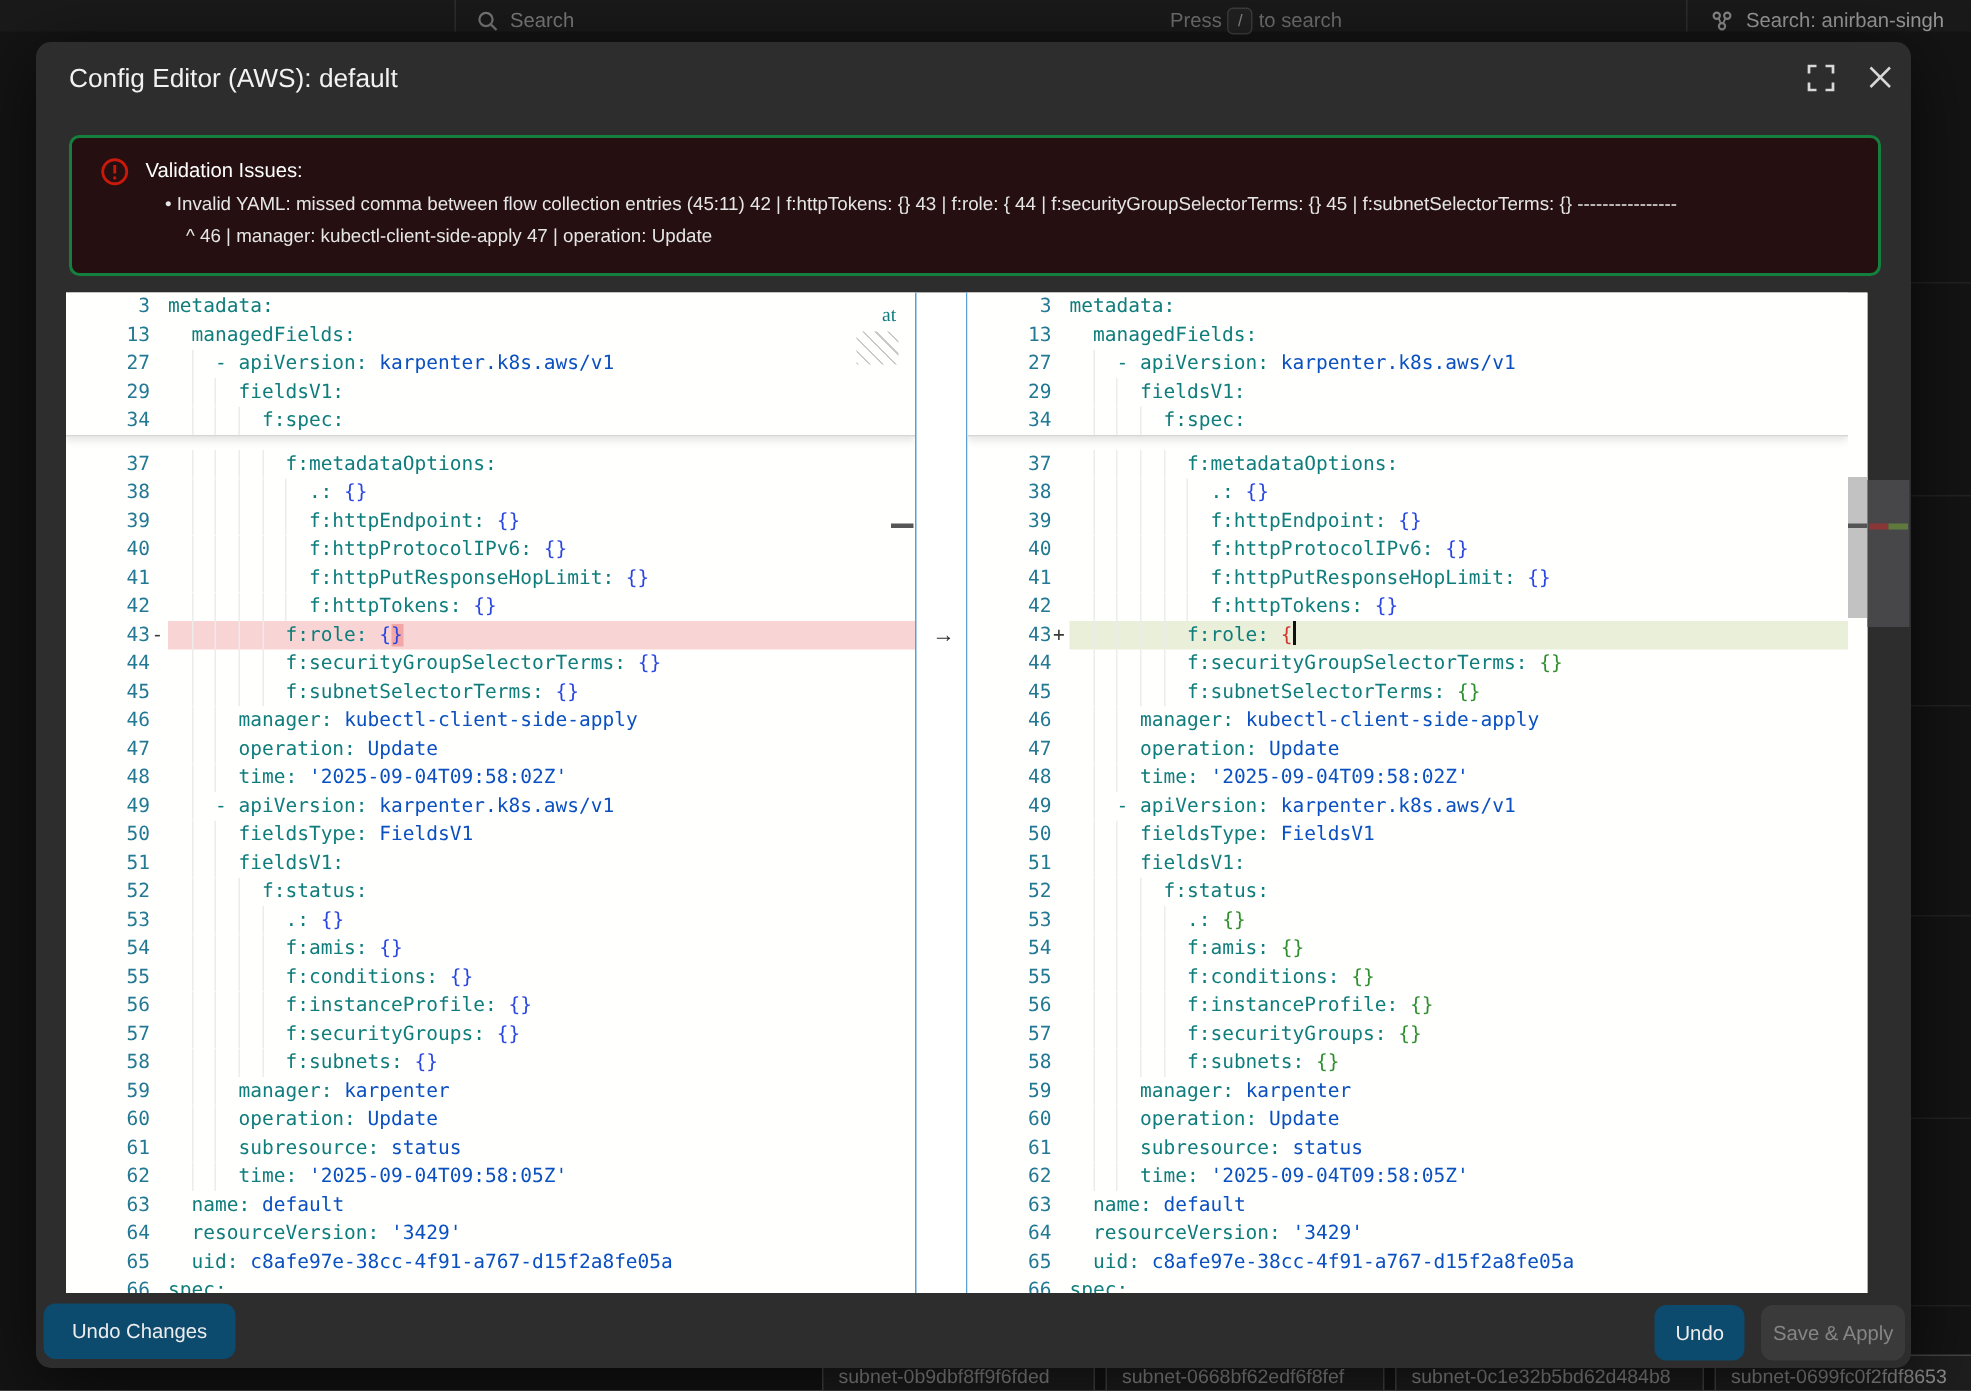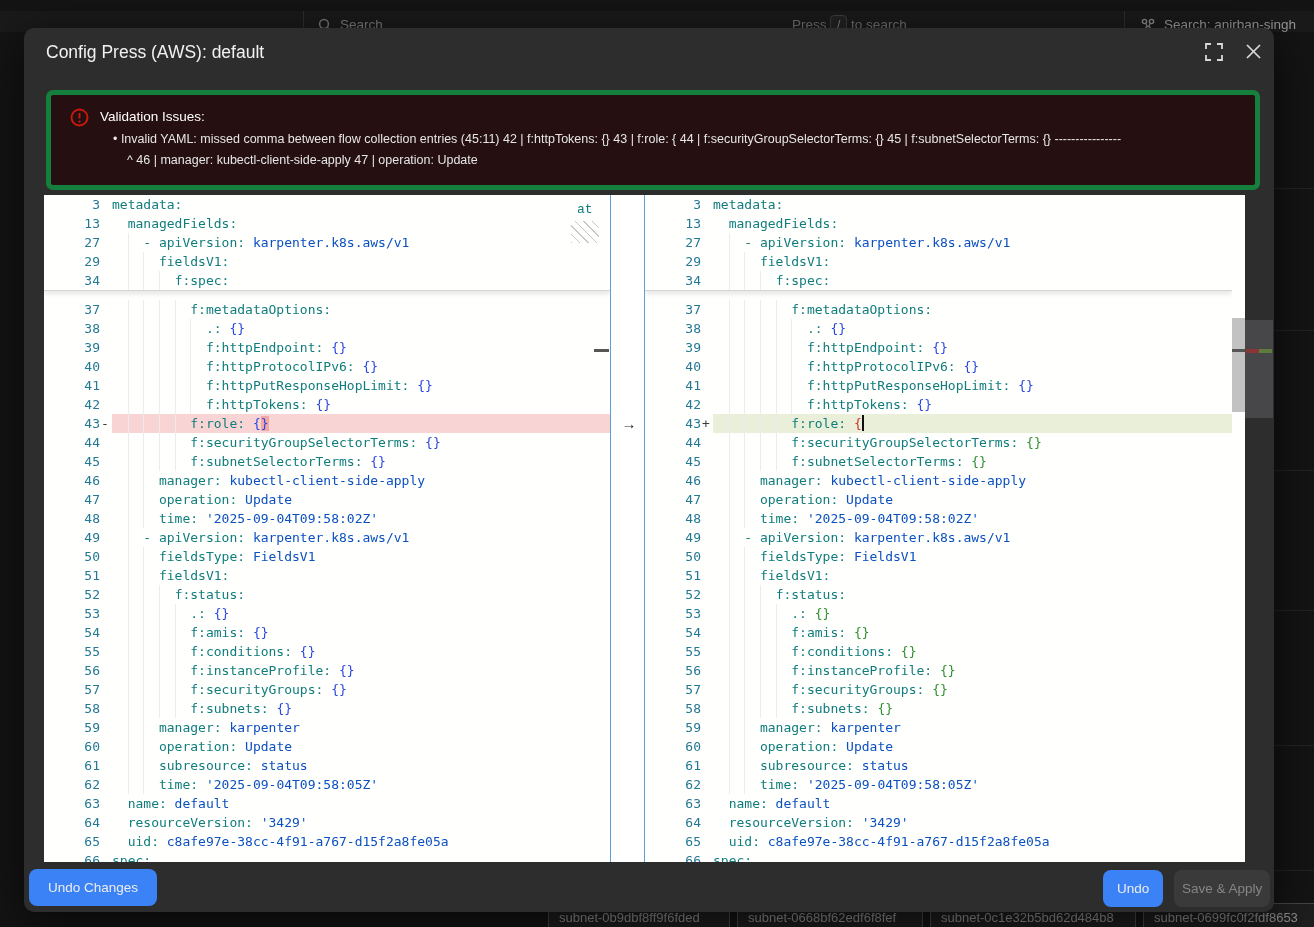--- a/index.html
+++ b/index.html
@@ -1,21 +1,21 @@
 <!DOCTYPE html>
 <html><head>
 <meta charset="utf-8">
 <style>
   html,body{margin:0;padding:0;background:#0e0e0e;}
   .page{position:relative;width:1314px;height:927px;overflow:hidden;background:#141414;
         font-family:"Liberation Sans",sans-serif;}
   .abs{position:absolute;}
 
   
-  .topbar{position:absolute;left:0;top:11px;width:1314px;height:21px;background:#1a1a1a;color:#7c7c7c;z-index:1;}
+  .topbar{position:absolute;left:0;top:0;width:1314px;height:21px;background:#1a1a1a;color:#7c7c7c;z-index:1;}
   .topbar .hairline{position:absolute;top:0;bottom:0;width:1px;background:#2e2e2e;}
   .search-ph{position:absolute;left:340px;top:0;line-height:28px;font-size:13.5px;color:#7a7a7a;}
   .hint{position:absolute;top:0;line-height:28px;font-size:13.5px;color:#6f6f6f;}
   .kbd{display:inline-block;border:1px solid #3d3d3d;background:#222;border-radius:4px;
        padding:0 6px;font-size:11px;line-height:16px;color:#8a8a8a;vertical-align:1px;}
   .cluster-label{position:absolute;left:1164px;top:0;line-height:28px;font-size:13.5px;color:#9a9a9a;white-space:nowrap;}
 
   
   .badge-row{position:absolute;top:903px;left:0;width:1314px;z-index:2;}
   .subnet-badge{position:absolute;height:28px;line-height:28px;border:1px solid #454545;border-radius:6px;
@@ -23,21 +23,21 @@
   .rowline{position:absolute;left:1274px;width:40px;height:1px;background:#232323;z-index:1;}
 
   
   .modal{position:absolute;left:24px;top:28px;width:1250px;height:884px;background:#2d2d2d;
          border-radius:10px;box-shadow:0 10px 48px rgba(0,0,0,.65);z-index:10;}
   .modal-title{position:absolute;left:22px;top:14px;font-size:17.5px;font-weight:500;color:#f2f2f2;}
   .icon-btn{position:absolute;width:24px;height:24px;cursor:pointer;}
 
   
   .banner{position:absolute;left:22px;top:62px;width:1204px;height:90px;background:#250f11;
-          border:5px solid #15803d;border-radius:7px;overflow:hidden;}
+          border:2px solid #15803d;border-radius:7px;overflow:hidden;}
   .banner-heading{position:absolute;left:49px;top:14px;font-size:13.5px;color:#ffffff;}
   .banner-line1{position:absolute;left:62px;top:37px;right:8px;font-size:12.5px;color:#e6e6e6;white-space:nowrap;overflow:hidden;}
   .banner-line2{position:absolute;left:76px;top:58px;font-size:12.5px;color:#e6e6e6;white-space:nowrap;text-align:right;}
 
   
   .editor-wrap{position:absolute;left:20px;top:167px;width:1201px;height:667px;background:#fffffe;overflow:hidden;}
   .panel{position:absolute;top:0;height:667px;overflow:hidden;background:#fffffe;}
   .panel.left{left:0;width:566px;}
   .panel.right{left:601px;width:587px;}
   .mid-gutter{position:absolute;left:566px;top:0;width:35px;height:667px;background:#ffffff;
@@ -53,54 +53,54 @@
   .lm{width:12px;text-align:left;color:#3a3a3a;flex:none;padding-left:1px;box-sizing:border-box;}
   .lc{flex:1;position:relative;white-space:pre;overflow:hidden;}
   .cl.del .lc{background:#f9d4d4;}
   .cl.add .lc{background:#e9efd8;}
   .gd{position:absolute;top:0;bottom:0;border-left:1px solid #ececec;}
   .tk-k{color:#0f7d7c}.tk-p{color:#0f7d7c}.tk-v{color:#0b50c0}
   .tk-b{color:#2a46e0}.tk-g{color:#2f8f2f}.tk-e{color:#d0342c}
   .tk-bd{color:#2a46e0;background:#f2a6a6}
   .tk-cur{display:inline-block;width:0;height:16px;border-left:2px solid #101010;vertical-align:-3px;}
 
-  .artifact-at{position:absolute;left:533px;top:7px;font-family:Liberation Mono, monospace;font-size:13px;color:#0f7d7c;}
+  .artifact-at{position:absolute;left:544px;top:7px;font-family:Liberation Serif, serif;font-size:13px;color:#0f7d7c;}
   .artifact-hatch{position:absolute;left:527px;top:26px;width:28px;height:22px;
        background:repeating-linear-gradient(45deg,#c9c9c9 0 1px,transparent 1px 6px);}
   .artifact-dash-left{position:absolute;left:550px;top:154px;width:15px;height:3px;background:#565656;}
 
   .scrollzone{position:absolute;left:1188px;top:0;width:13px;height:667px;background:#fffffe;}
   .scroll-thumb{position:absolute;left:0;top:123px;width:13px;height:94px;background:#c2c2c2;cursor:pointer;}
   .scroll-dash{position:absolute;left:0;top:154px;width:13px;height:3px;background:#555;}
 
   
   .overview{position:absolute;left:1221px;top:167px;width:28px;height:667px;}
   .ov-slider{position:absolute;left:0;top:125px;width:28px;height:98px;background:#47474a;cursor:pointer;}
   .ov-red{position:absolute;left:1px;top:154px;width:13px;height:4px;background:#8a3636;}
   .ov-green{position:absolute;left:14px;top:154px;width:13px;height:4px;background:#5f7a3d;}
 
   
   .btn{position:absolute;border-radius:8px;font-size:13.5px;cursor:pointer;white-space:nowrap;
        height:37px;line-height:37px;text-align:center;}
-  .btn-dark{background:#3b82f6;color:#ededed;}
+  .btn-dark{background:#0c4a6e;color:#ededed;}
   .btn-disabled{background:#3a3a3a;color:#858585;cursor:default;}
 </style>
 </head>
 <body>
 
 <div class="page">
 
   <div class="topbar">
     <div class="hairline" style="left:303px;"></div>
     <svg class="abs" style="left:318px;top:7px;" width="14" height="14" viewBox="0 0 14 14">
       <circle cx="6" cy="6" r="4.4" fill="none" stroke="#777" stroke-width="1.5"></circle>
       <line x1="9.4" y1="9.4" x2="13" y2="13" stroke="#777" stroke-width="1.5"></line>
     </svg>
     <div class="search-ph">Search</div>
-    <div class="hint" style="left:780px;margin-left:12px;">
+    <div class="hint" style="left:780px;">
       <span>Press</span>
       <span class="kbd">/</span>
       <span>to search</span>
     </div>
     <div class="hairline" style="left:1124px;"></div>
     <svg class="abs" style="left:1140px;top:6px;" width="16" height="16" viewBox="0 0 16 16">
       <circle cx="4.5" cy="4.5" r="2.1" fill="none" stroke="#8a8a8a" stroke-width="1.4"></circle>
       <circle cx="11.5" cy="4.5" r="2.1" fill="none" stroke="#8a8a8a" stroke-width="1.4"></circle>
       <circle cx="8" cy="11.5" r="2.1" fill="none" stroke="#8a8a8a" stroke-width="1.4"></circle>
       <line x1="5.8" y1="6.2" x2="7.2" y2="9.6" stroke="#8a8a8a" stroke-width="1.2"></line>
@@ -117,21 +117,21 @@
   <div class="rowline" style="top:870px;"></div>
 
   <div class="badge-row">
     <div class="subnet-badge" style="left:548px;width:160px;">subnet-0b9dbf8ff9f6fded</div>
     <div class="subnet-badge" style="left:737px;width:164px;">subnet-0668bf62edf6f8fef</div>
     <div class="subnet-badge" style="left:930px;width:184px;">subnet-0c1e32b5bd62d484b8</div>
     <div class="subnet-badge" style="left:1143px;width:160px;">subnet-0699fc0f2fdf8653</div>
   </div>
 
   <div class="modal">
-    <div class="modal-title">Config Press (AWS): default</div>
+    <div class="modal-title">Config Editor (AWS): default</div>
 
     <div class="icon-btn" style="left:1180px;top:14px;">
       <svg width="20" height="20" viewBox="0 0 20 20">
         <path d="M2 7 V2 H7 M13 2 H18 V7 M18 13 V18 H13 M7 18 H2 V13" fill="none" stroke="#d8d8d8" stroke-width="1.8"></path>
       </svg>
     </div>
     <div class="icon-btn" style="left:1221px;top:15px;">
       <svg width="17" height="17" viewBox="0 0 17 17">
         <line x1="2" y1="2" x2="15" y2="15" stroke="#d8d8d8" stroke-width="1.7"></line>
         <line x1="15" y1="2" x2="2" y2="15" stroke="#d8d8d8" stroke-width="1.7"></line>

